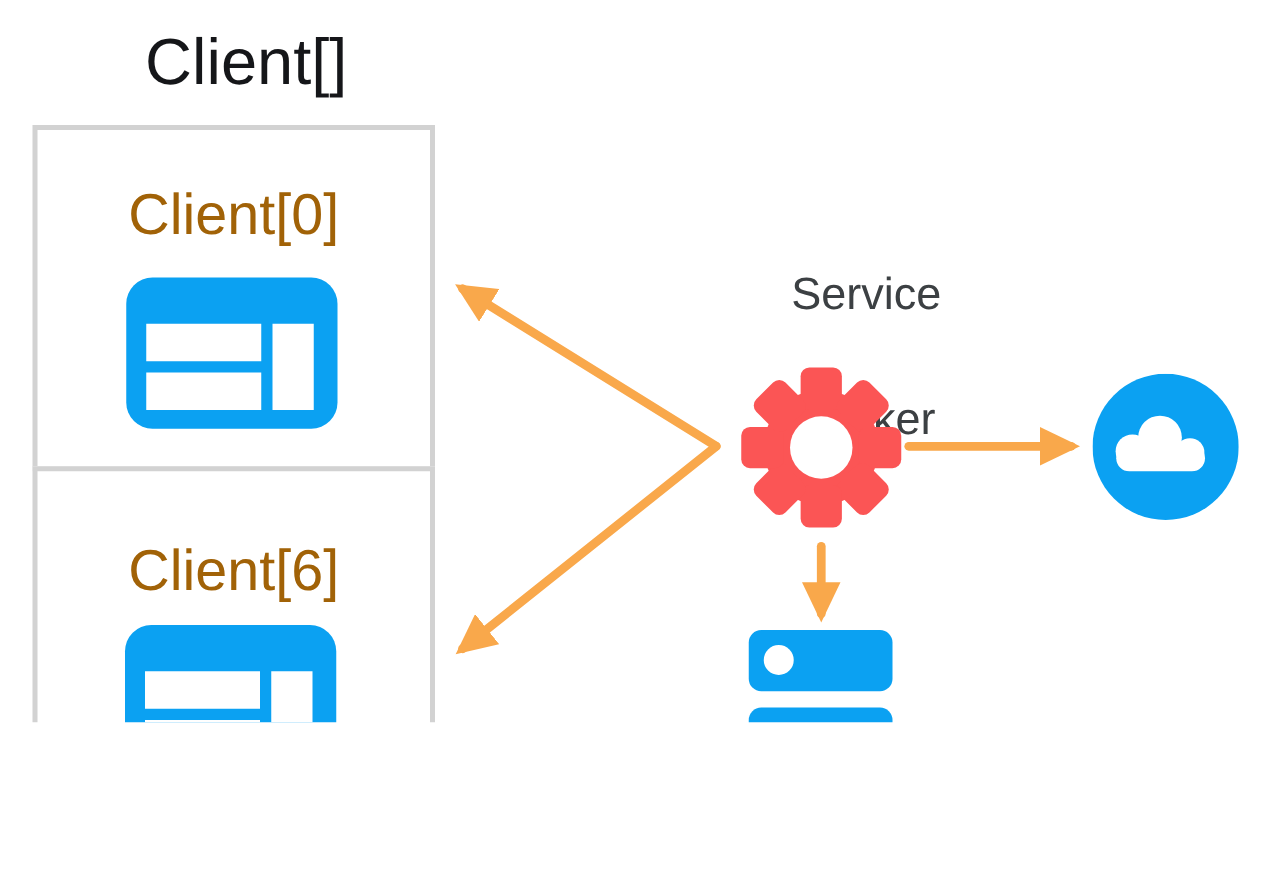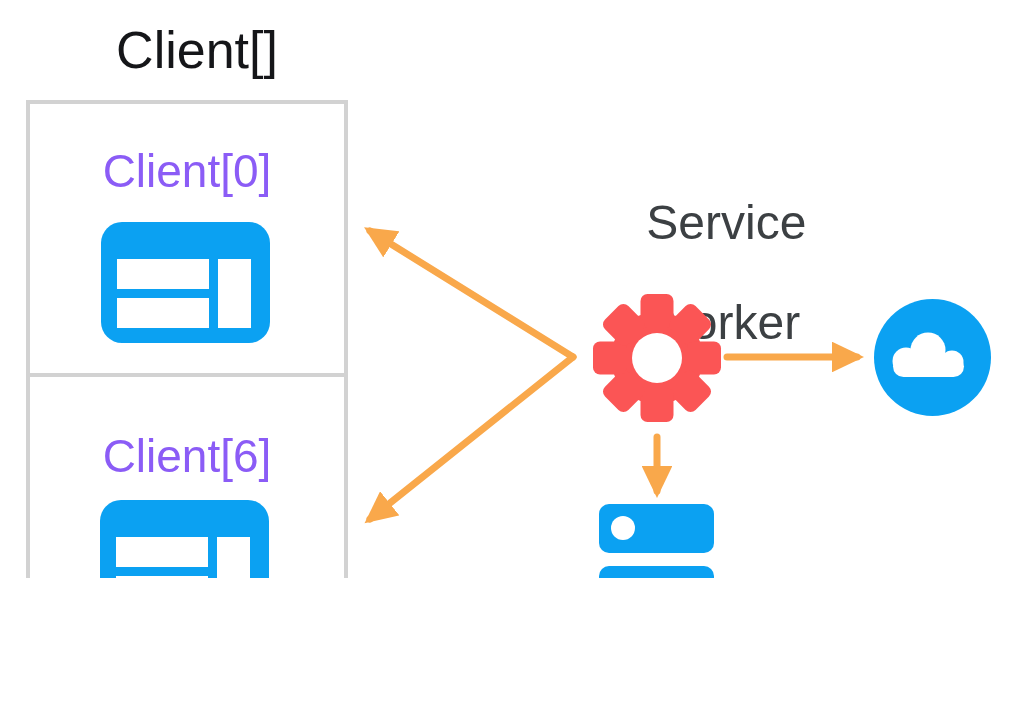--- a/index.html
+++ b/index.html
@@ -9,24 +9,24 @@
   }
   .abs { position:absolute; }
 
   
   .main-title {
     left:36px; top:20px; width:322px; text-align:center;
     font-size:52px; font-weight:500; color:#151619; letter-spacing:0px;
   }
   .client-label {
     left:26px; width:322px; text-align:center;
-    font-size:46px; font-weight:500; color:#8b5cf6;
+    font-size:46px; font-weight:500; color:#a16207;
   }
   .sw-label {
-    left:593px; top:148px; font-size:48px; font-weight:500;
+    left:593px; top:160px; font-size:36px; font-weight:500;
     color:#3c4043; line-height:50px; white-space:pre;
   }
 
   
   .client-box {
     left:26px; width:314px; height:269px;
     border:4px solid #d2d2d2; background:#ffffff;
   }
   .box0 { top:100px; }
   .box1 { top:373px; }

